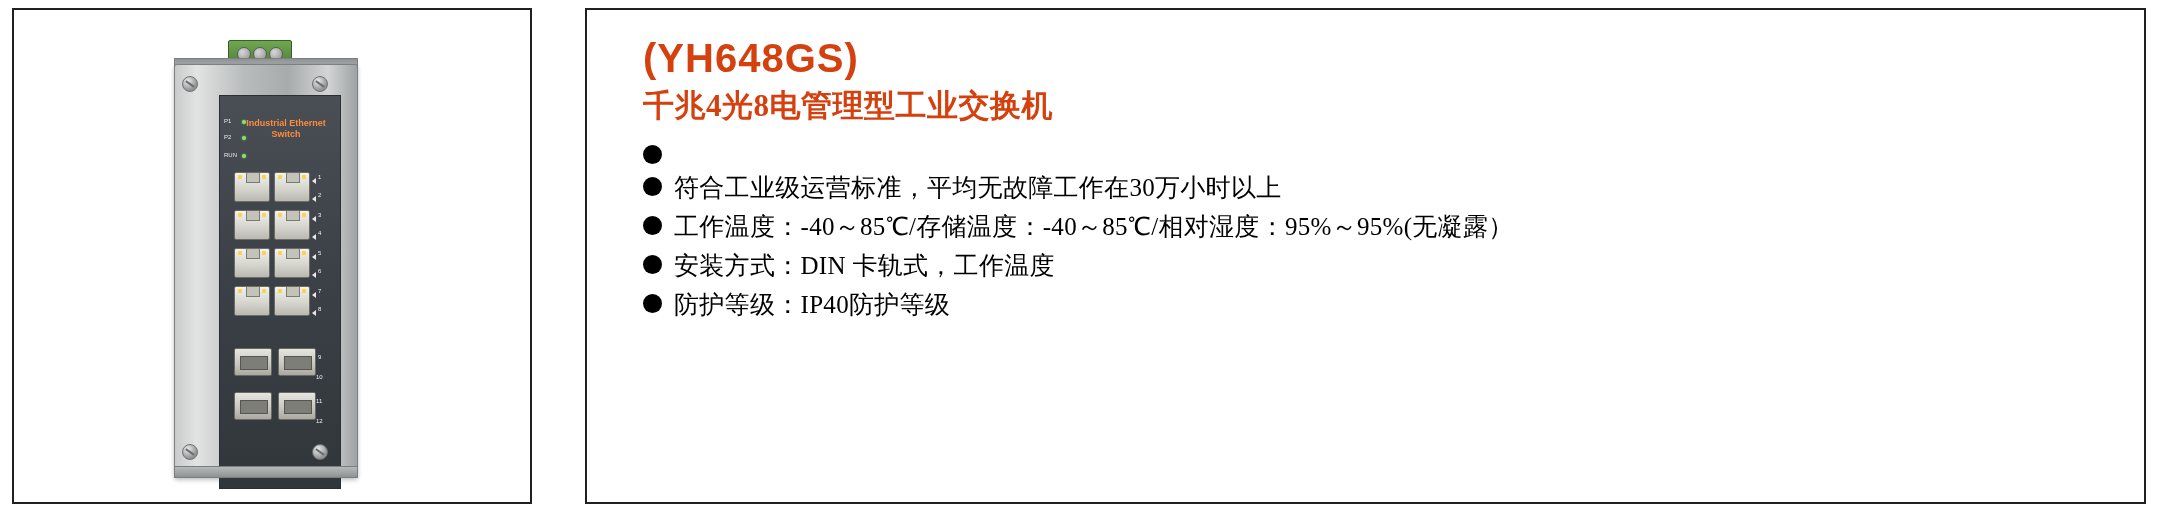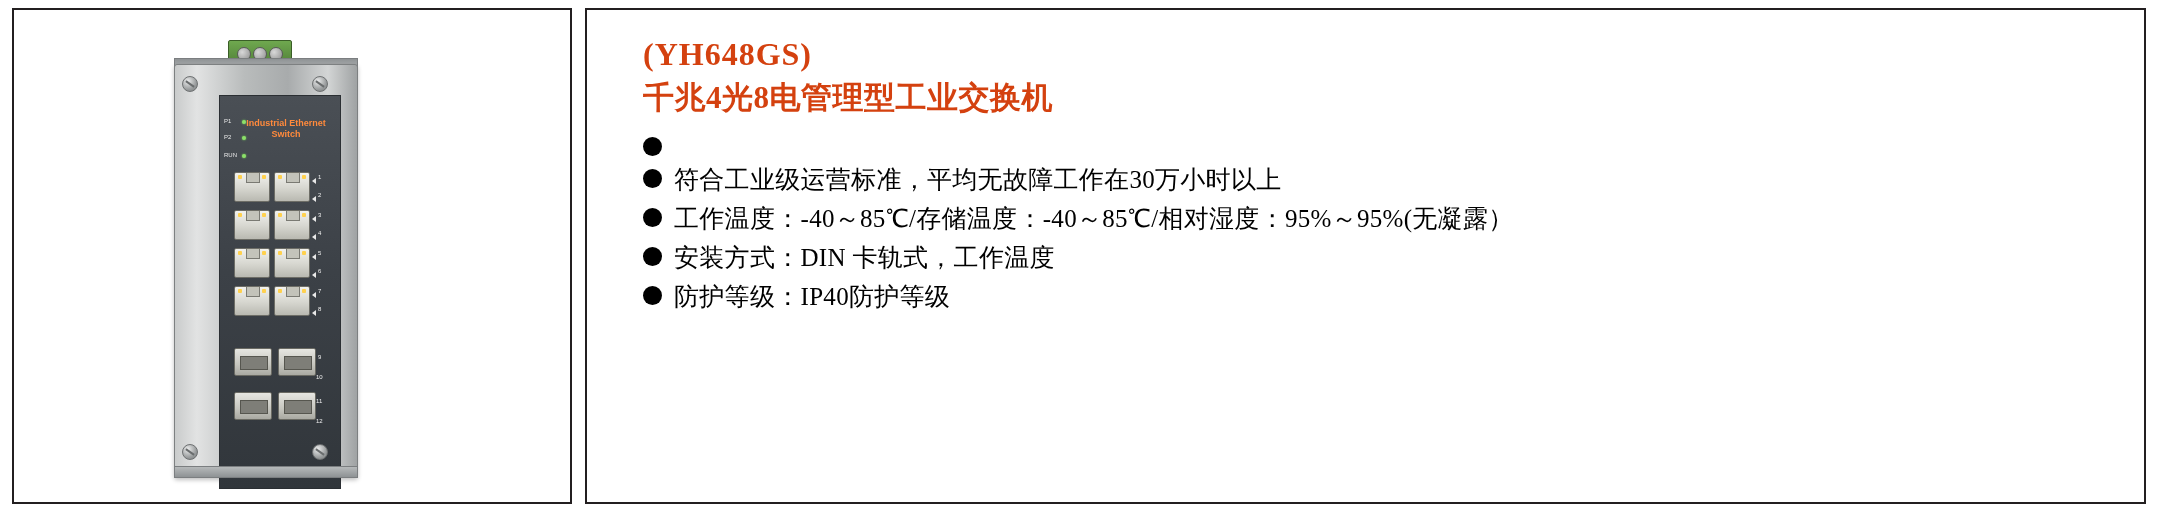--- a/index.html
+++ b/index.html
@@ -18,21 +18,21 @@
     width: 2158px;
     height: 516px;
     box-sizing: border-box;
   }
 
   
   .product-cell {
     position: absolute;
     left: 12px;
     top: 8px;
-    width: 560px;
+    width: 520px;
     height: 496px;
     border: 2px solid #231f20;
     box-sizing: border-box;
     background: #ffffff;
   }
 
   .device {
     position: absolute;
     left: 140px;
     top: 30px;
@@ -250,23 +250,23 @@
     top: 8px;
     width: 1561px;
     height: 496px;
     border: 2px solid #231f20;
     box-sizing: border-box;
     background: #ffffff;
     padding: 26px 0 0 56px;
   }
   .model {
     color: #d4410f;
-    font-family: Liberation Serif, serif;
+    font-family: Liberation Sans, sans-serif;
     font-weight: bold;
-    font-size: 32px;
+    font-size: 40px;
     letter-spacing: 1px;
     margin: 0 0 4px 0;
   }
   .subtitle {
     color: #d4410f;
     font-family: "Liberation Serif", serif;
     font-weight: bold;
     font-size: 31px;
     letter-spacing: 0.5px;
     margin: 0 0 14px 0;

